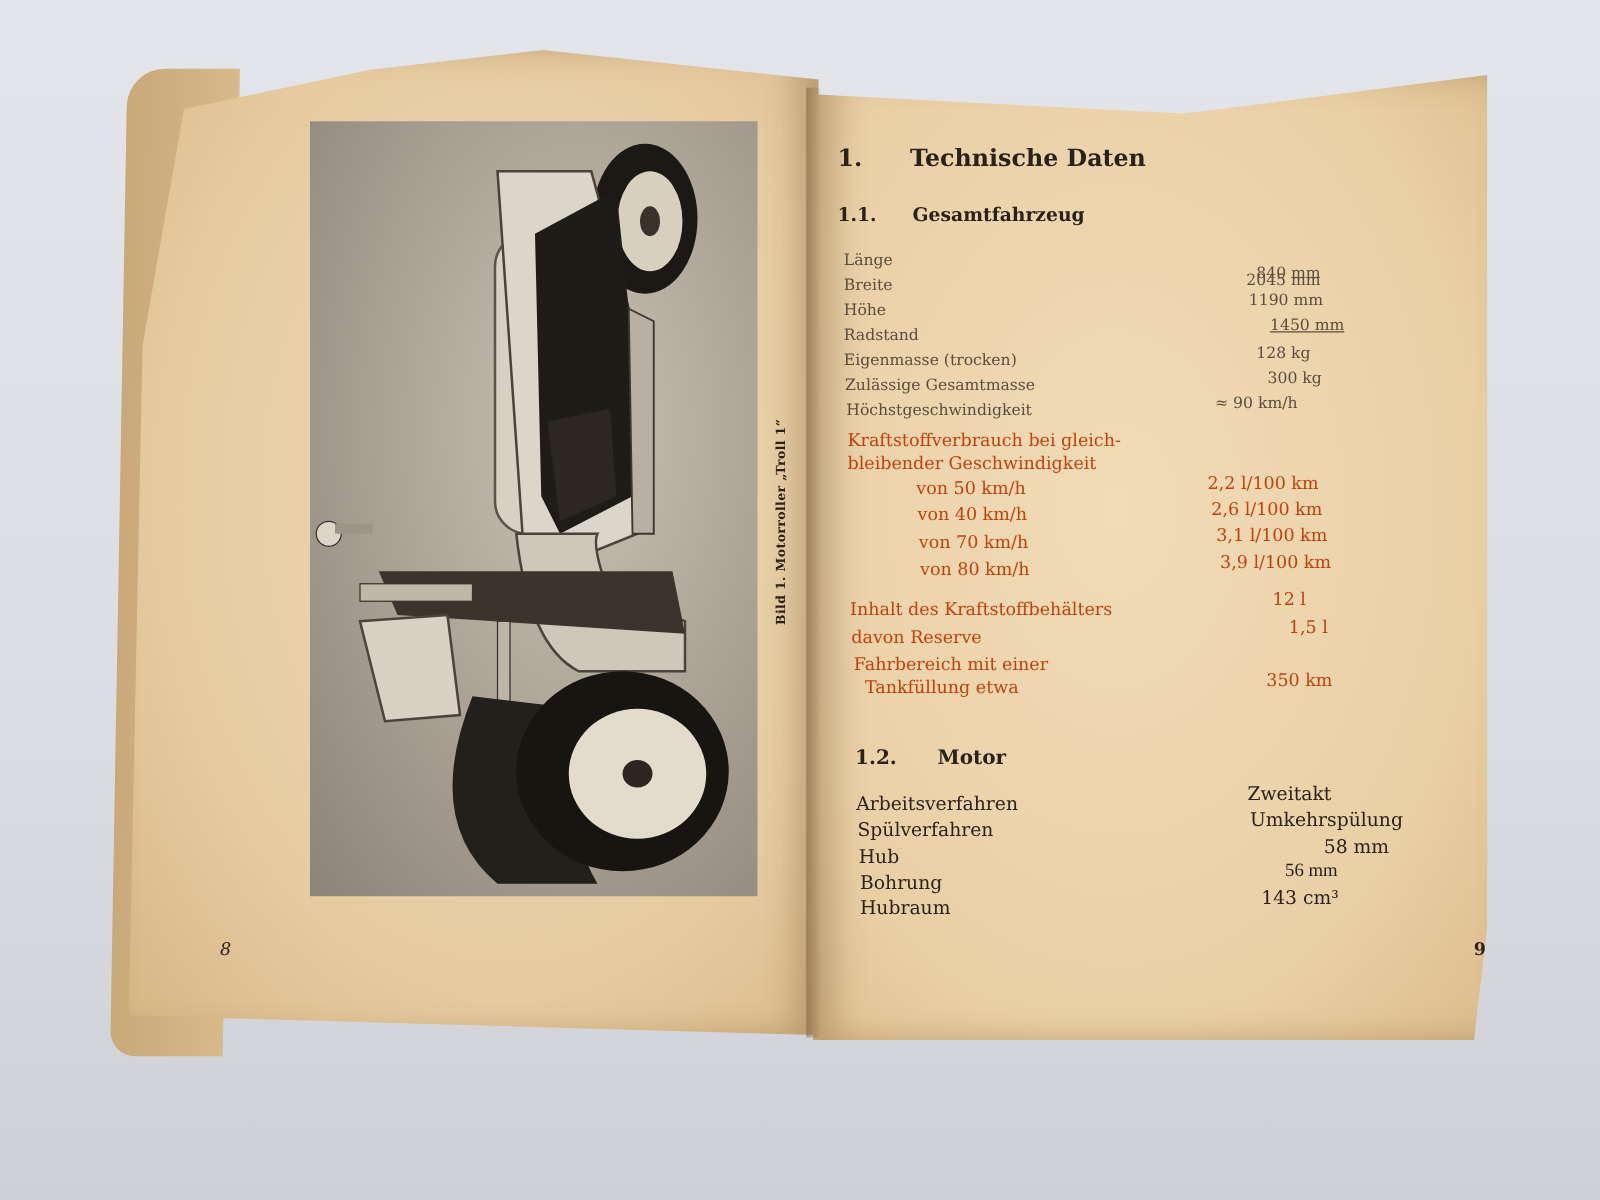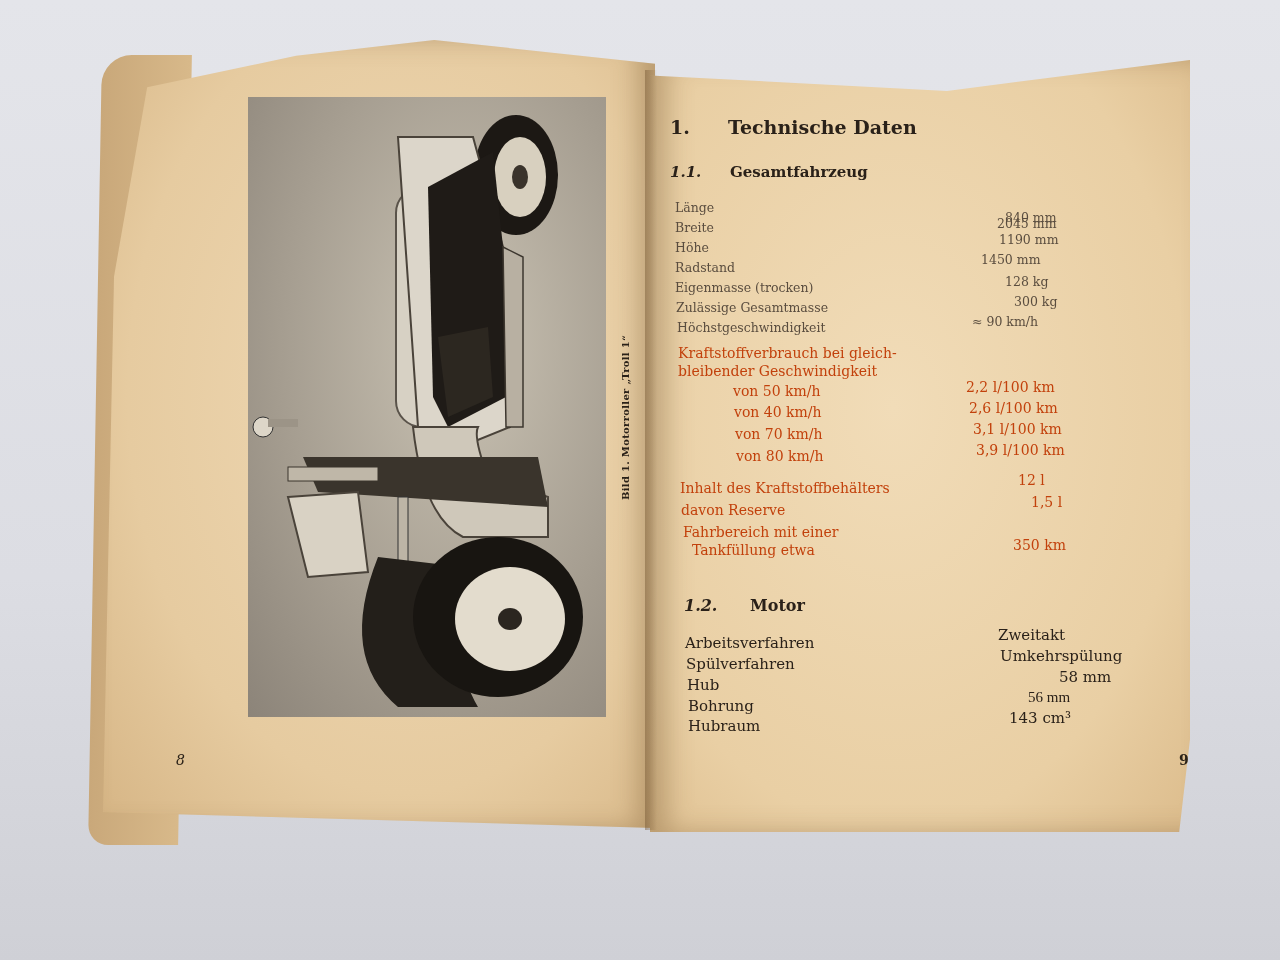--- a/index.html
+++ b/index.html
@@ -43,21 +43,21 @@
     font-size:10px; font-weight:bold; color:#2a2118; white-space:nowrap; letter-spacing:.3px;
   }
   .page-num { position:absolute; font-size:14px; color:#2b2218; }
   .pn-left { left:176px; top:752px; font-style:italic; }
   .pn-right { left:1179px; top:752px; font-weight:bold; }
   .content { position:absolute; left:0; top:0; color:#2a2119; }
   .h1 { position:absolute; left:670px; top:116px; font-size:19px; font-weight:bold; }
   .h1 .num { position:absolute; left:0; }
   .h1 .title { position:absolute; left:58px; white-space:nowrap; }
   .h2 { position:absolute; font-size:15px; font-weight:bold; white-space:nowrap; }
-  .h2 .num { position:absolute; left:0;font-style:italic; }
+  .h2 .num { position:absolute; left:0; }
   .h2 .title { position:absolute; left:60px; }
   .row { position:absolute; font-size:14px; white-space:nowrap; color:#c2410c; }
   .row .lbl { position:absolute; left:0; }
   .row .val { position:absolute; }
   .small { font-size:12.5px; color:#5a4d3f; }
   .motor { font-size:15px; color:#2a2119; }
 </style>
 </head>
 <body>
 
@@ -125,21 +125,21 @@
     <div class="row small" style="left:675px; top:220px;">
       <span class="lbl">Breite</span>
       <span class="val" style="left:330px; top:-10px;">840 mm</span>
     </div>
     <div class="row small" style="left:675px; top:240px;">
       <span class="lbl">Höhe</span>
       <span class="val" style="left:324px; top:-8px;">1190 mm</span>
     </div>
     <div class="row small" style="left:675px; top:260px;">
       <span class="lbl">Radstand</span>
-      <span class="val" style="left:306px; top:-8px;">1450 mm</span>
+      <span class="val" style="left:341px; top:-8px;text-decoration:underline;">1450 mm</span>
     </div>
     <div class="row small" style="left:675px; top:280px;">
       <span class="lbl">Eigenmasse (trocken)</span>
       <span class="val" style="left:330px; top:-6px;">128 kg</span>
     </div>
     <div class="row small" style="left:676px; top:300px;">
       <span class="lbl">Zulässige Gesamtmasse</span>
       <span class="val" style="left:338px; top:-6px;">300 kg</span>
     </div>
     <div class="row small" style="left:677px; top:320px;">

